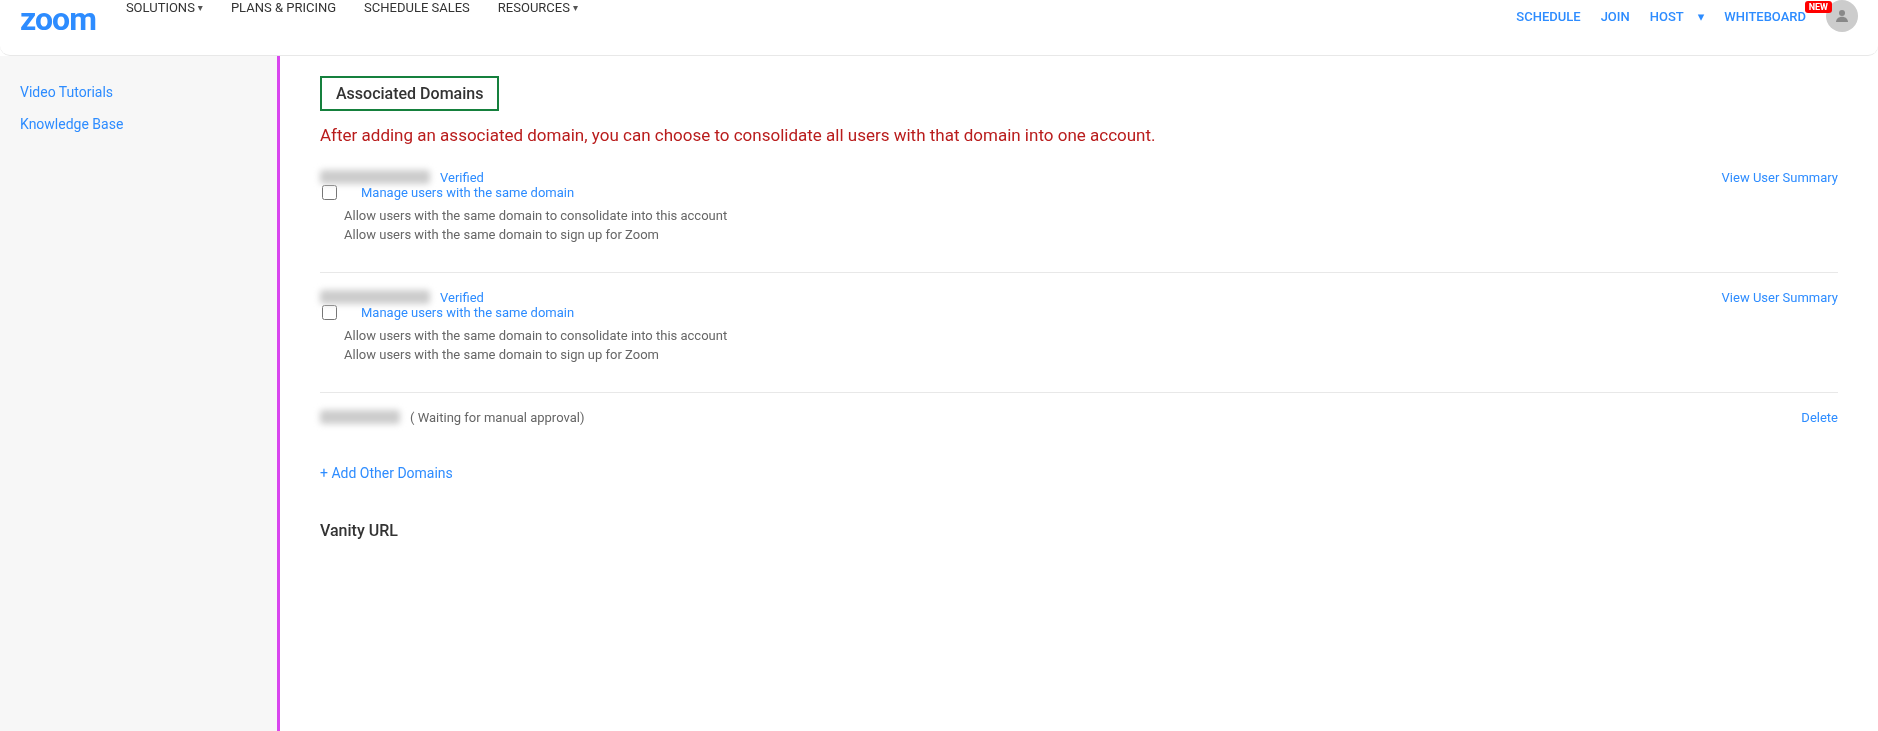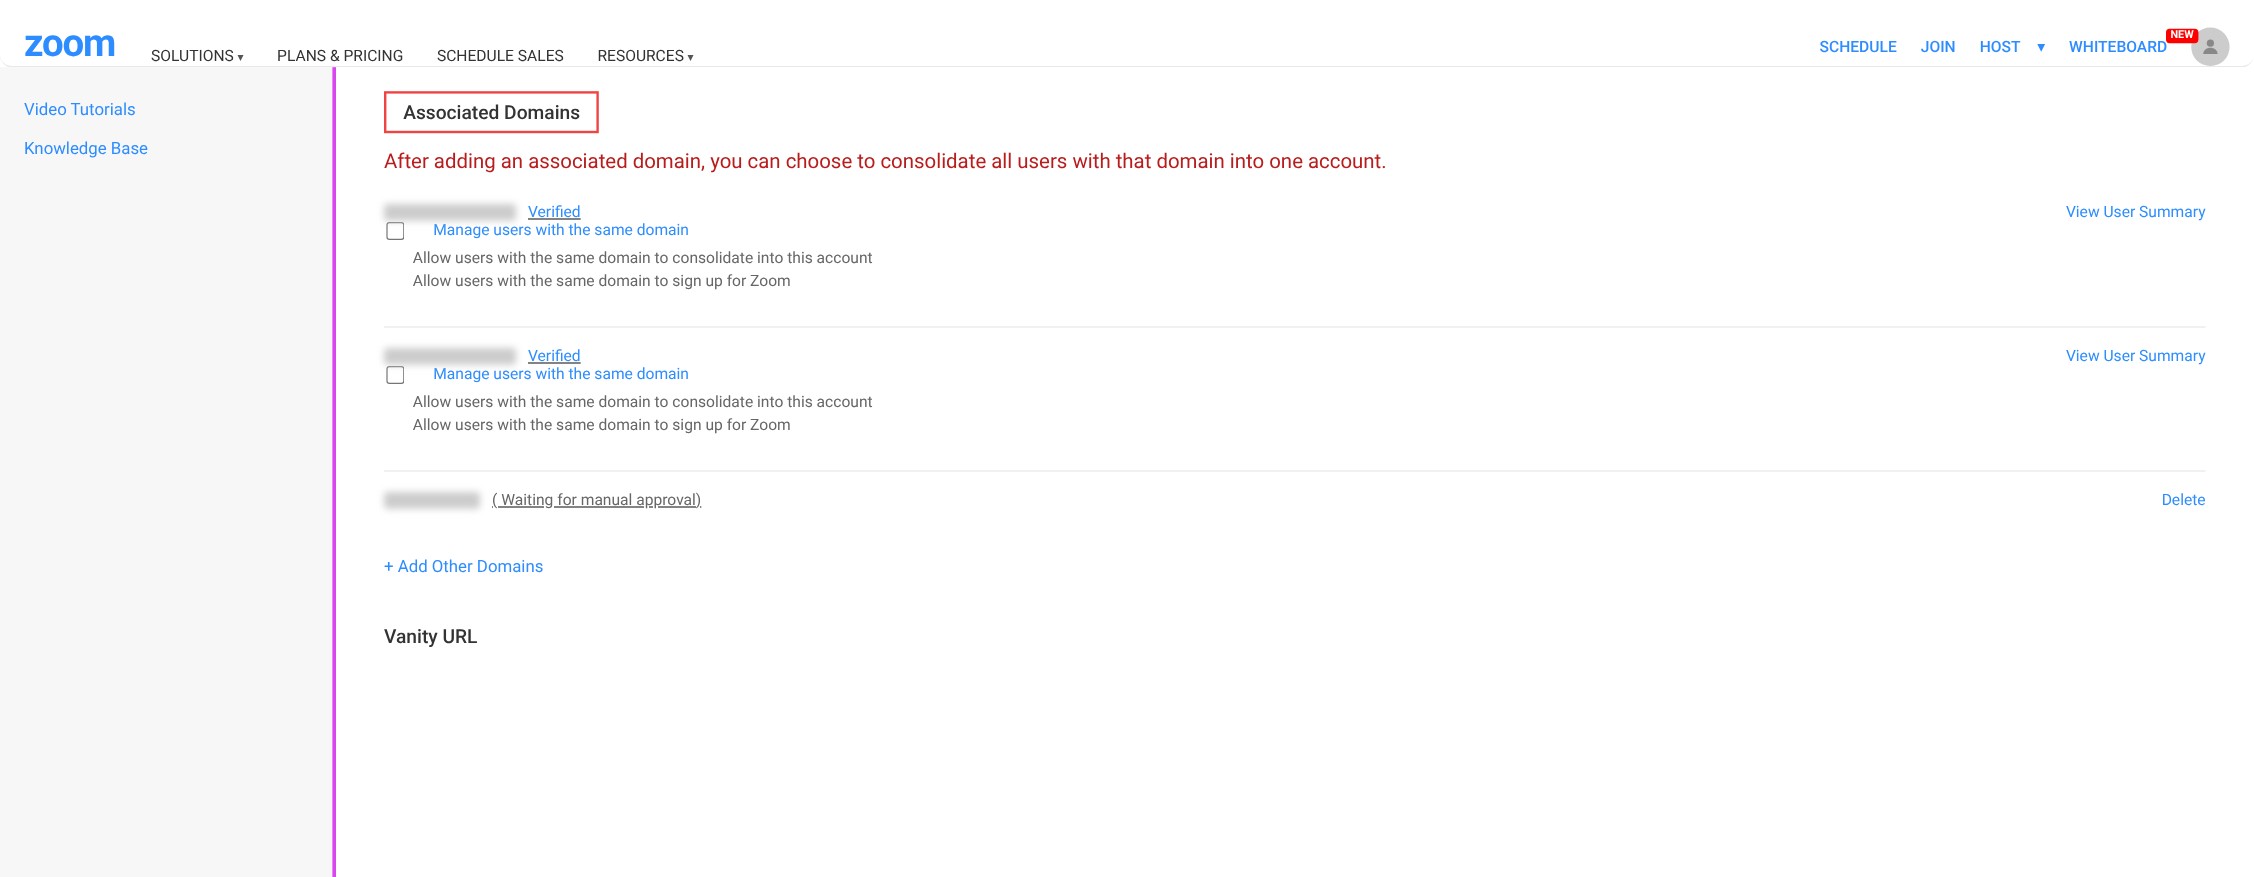--- a/index.html
+++ b/index.html
@@ -1,21 +1,21 @@
 <!DOCTYPE html>
 <html><head>
   <meta charset="utf-8">
   <style>
     * { box-sizing: border-box; margin: 0; padding: 0; }
     body { font-family: -apple-system, BlinkMacSystemFont, 'Segoe UI', Roboto, sans-serif; background: #fff; font-size: 14px; color: #333; }
 
     
     .header {
       display: flex;
-      align-items: flex-end;
+      align-items: flex-start;
       height: 56px;
       padding: 0 20px;
       border-bottom: 1px solid #e8e8e8;
       background: #fff;
       position: relative;
       z-index: 10;
       border-radius: 10px;
     }
     .logo {
       color: #2D8CFF;
@@ -111,42 +111,41 @@
     
     .main {
       flex: 1;
       overflow-y: auto;
       padding: 20px 40px;
     }
 
     
     .section-title-box {
       display: inline-block;
-      border: 2px solid #ef4444;
+      border: 2px solid #15803d;
       padding: 6px 14px;
       font-size: 16px;
       font-weight: 500;
       color: #333;
       margin-bottom: 14px;
     }
     .section-desc {
       font-size: 17px;
       color: #b91c1c;
       margin-bottom: 24px;
     }
 
     
     .domain-entry {
       margin-bottom: 30px;
     }
     .domain-left {
       display: flex;
       align-items: flex-start;
       gap: 10px;
-      text-decoration: underline;
     }
     .domain-blurred {
       display: inline-block;
       width: 110px;
       height: 14px;
       background: #ccc;
       border-radius: 3px;
       filter: blur(3px);
     }
     .domain-blurred-sm {

